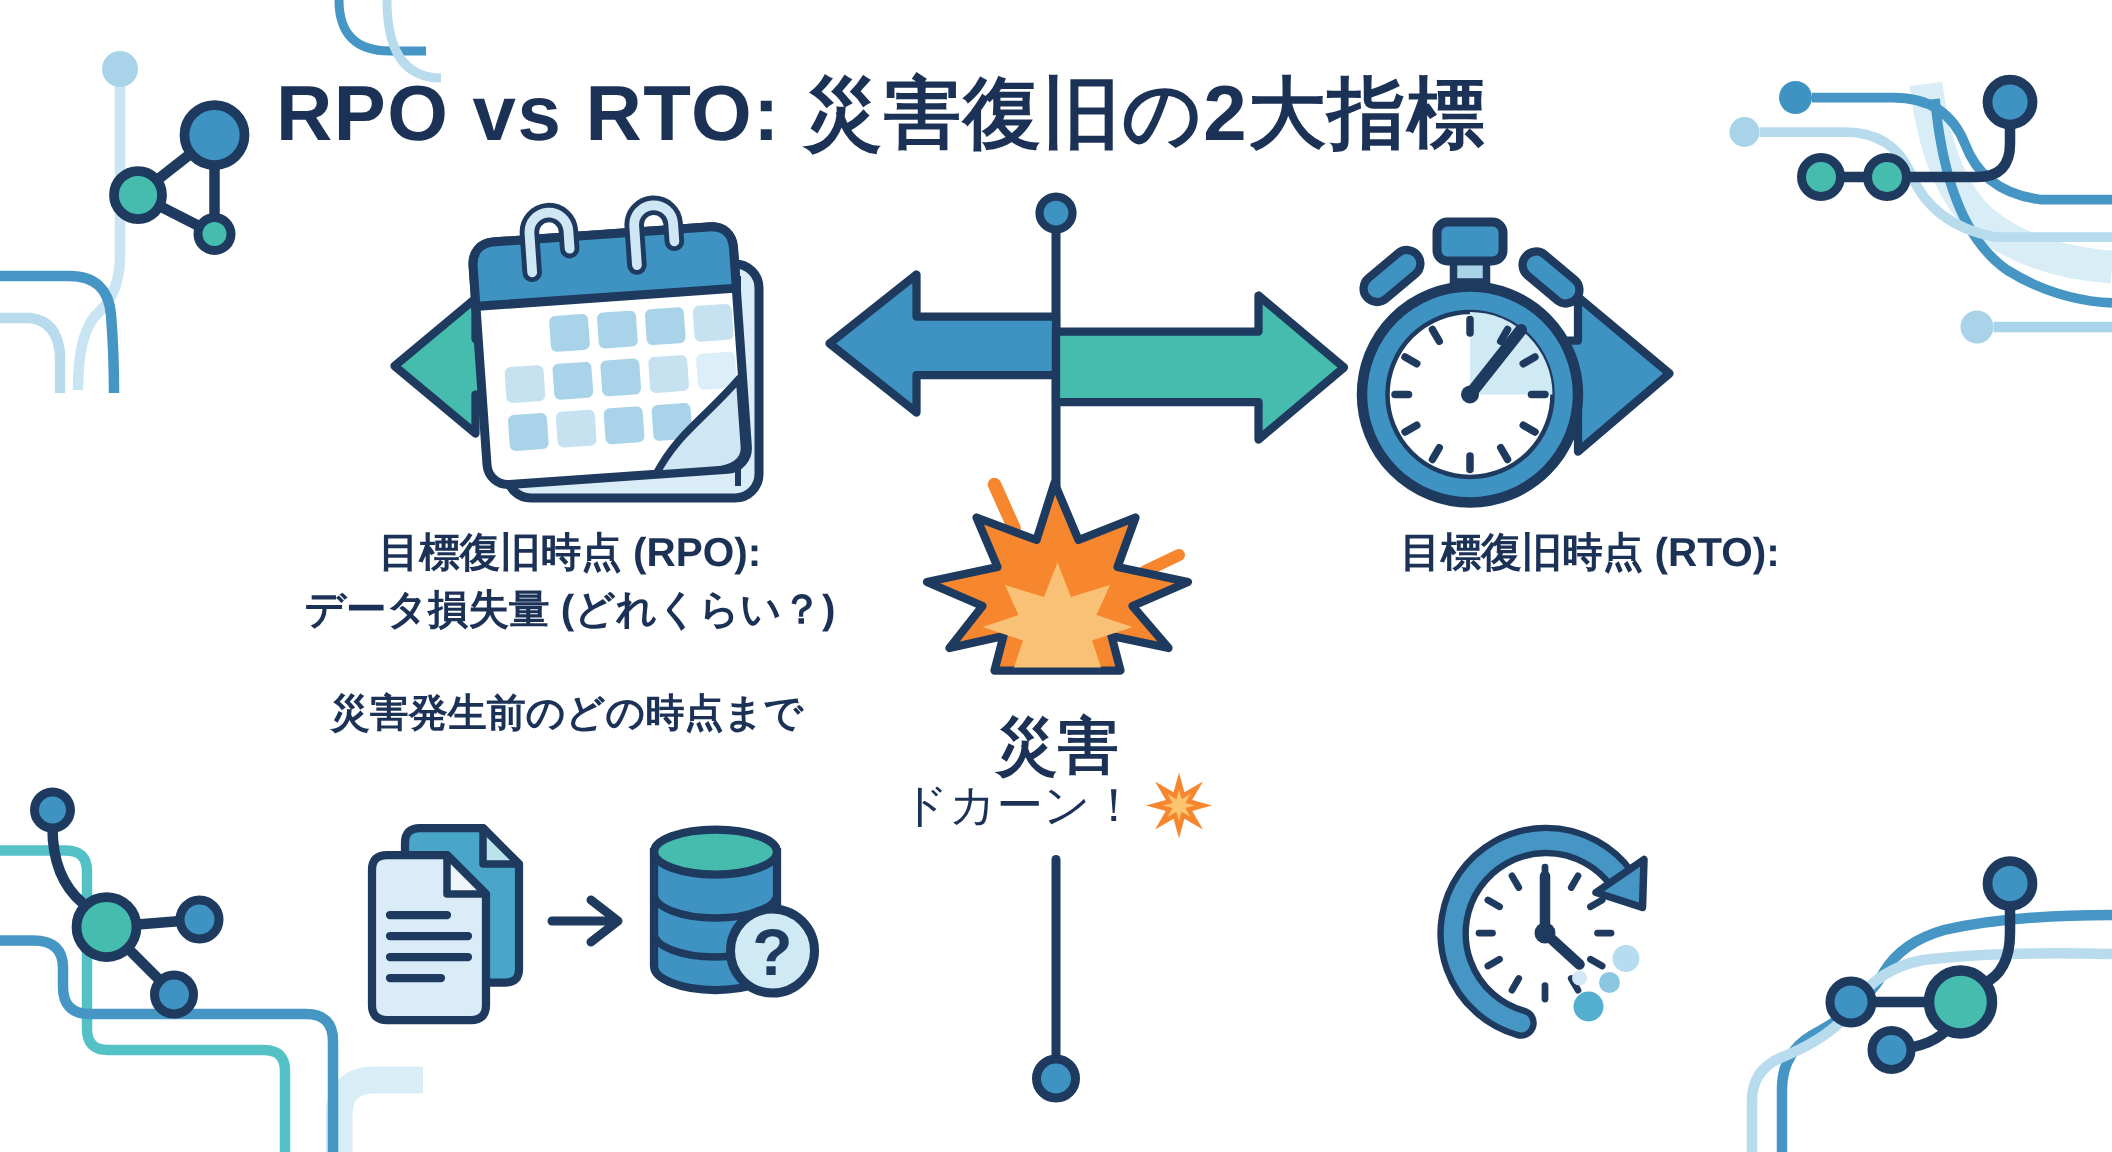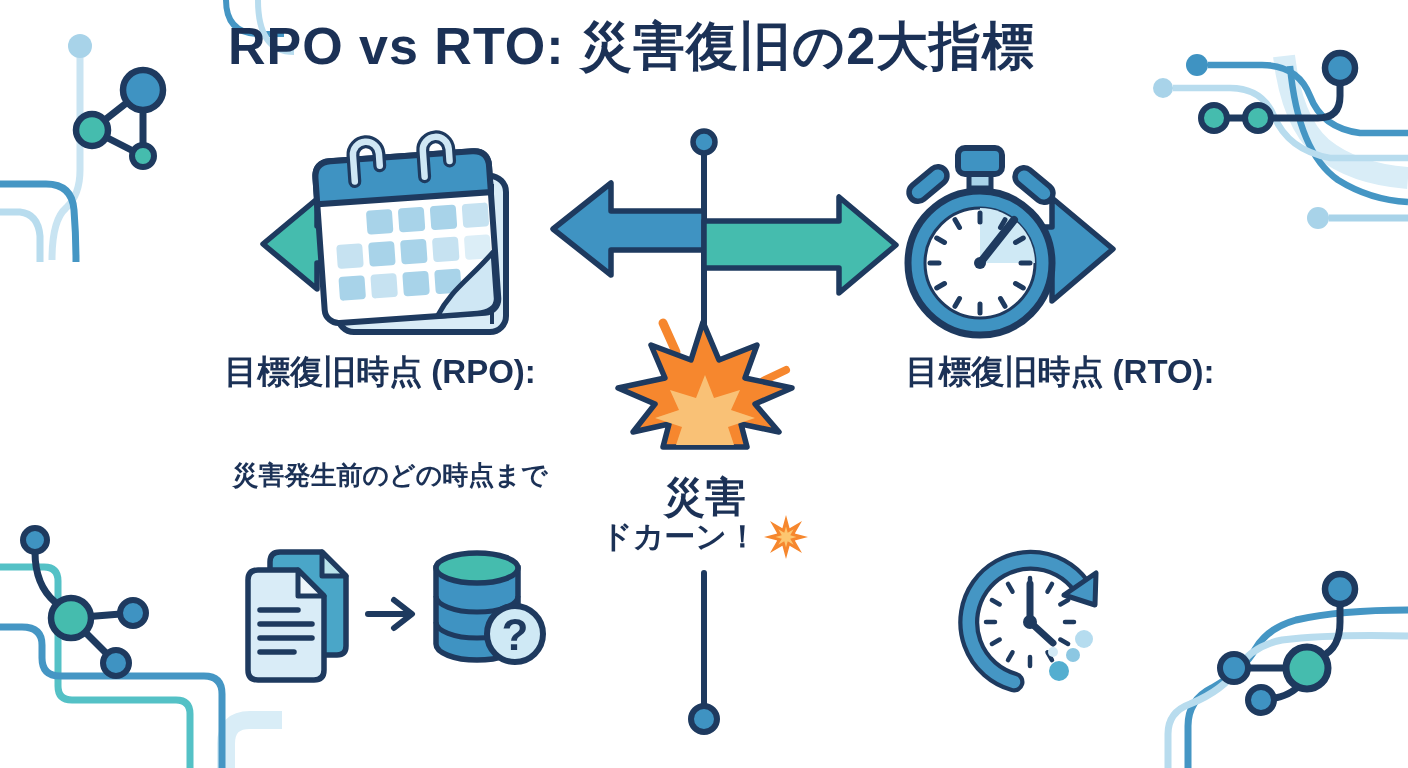--- a/index.html
+++ b/index.html
@@ -2,29 +2,29 @@
 <html><head>
 <meta charset="utf-8">
 <style>
   html,body{margin:0;padding:0;background:#ffffff;}
   .canvas{
     position:relative;width:1408px;height:768px;background:#ffffff;overflow:hidden;
     font-family:"Liberation Sans","DejaVu Sans",sans-serif;color:#1b3156;
   }
   .scene{position:absolute;left:0;top:0;width:1408px;height:768px;}
   .txt{position:absolute;text-align:center;color:#1b3156;z-index:5;}
-  .title{left:0;top:12px;width:1175px;font-size:52px;font-weight:800;letter-spacing:1px;margin-left:44px;}
-  .heading{font-size:33px;font-weight:800;line-height:1.42;}
+  .title{left:0;top:41px;width:1175px;font-size:52px;font-weight:800;letter-spacing:1px;}
+  .heading{font-size:27px;font-weight:800;line-height:1.42;}
   .sub{font-size:26px;font-weight:700;line-height:1.34;}
   .heading-left{left:110px;top:349px;width:540px;}
   .heading-right{left:790px;top:349px;width:540px;}
-  .sub-left{left:150px;top:458px;width:480px;}
+  .sub-left{left:138px;top:458px;width:480px;}
   .sub-right{left:820px;top:458px;width:480px;}
   .center-line1{left:580px;top:470px;width:250px;font-size:41px;font-weight:800;}
-  .center-line2{left:580px;top:514px;width:250px;font-size:31px;font-weight:700;
+  .center-line2{left:580px;top:514px;width:250px;font-size:31px;font-weight:400;
     display:flex;align-items:center;justify-content:center;gap:5px;}
   .emoji-svg{display:block;}
 </style>
 </head>
 <body>
 
 <div class="canvas">
 
   <svg class="scene" viewBox="0 0 1408 768">
 
@@ -220,20 +220,21 @@
         <circle cx="1073" cy="655" r="7" fill="#8cc7e2"></circle>
         <circle cx="1059" cy="671" r="10" fill="#53aed0"></circle>
       </g>
     </g>
   </svg>
 
   <div class="txt title">RPO vs RTO: 災害復旧の2大指標</div>
 
   <div class="txt heading heading-left">
     <div>目標復旧時点 (RPO):</div>
+    <div>データ損失量 (どれくらい？)</div>
   </div>
 
   <div class="txt heading heading-right">
     <div>目標復旧時点 (RTO):</div>
   </div>
 
   <div class="txt sub sub-left">
     <div>災害発生前のどの時点まで</div>
   </div>
 

